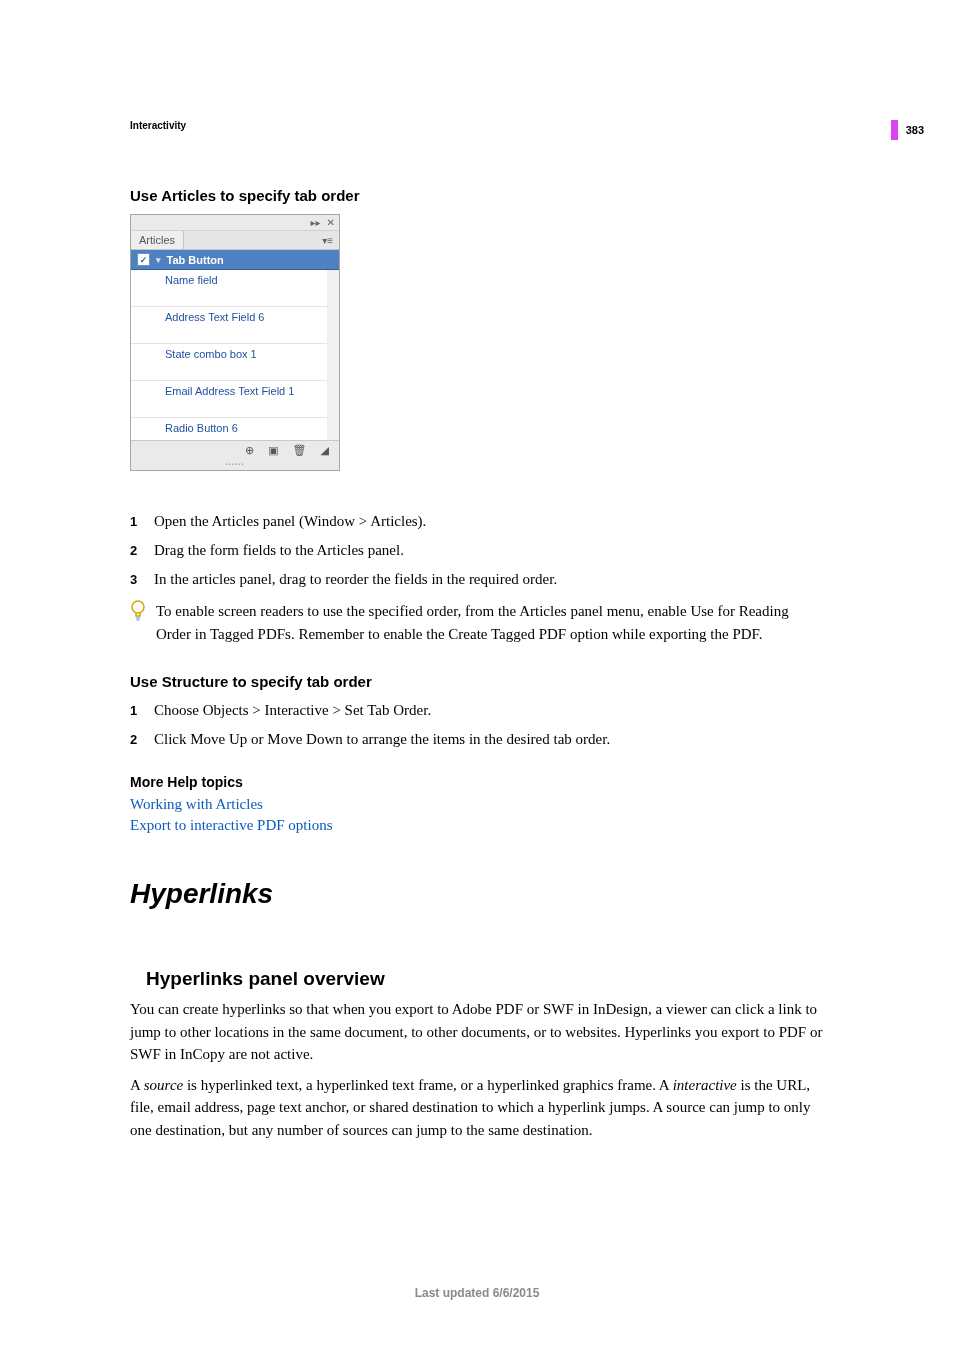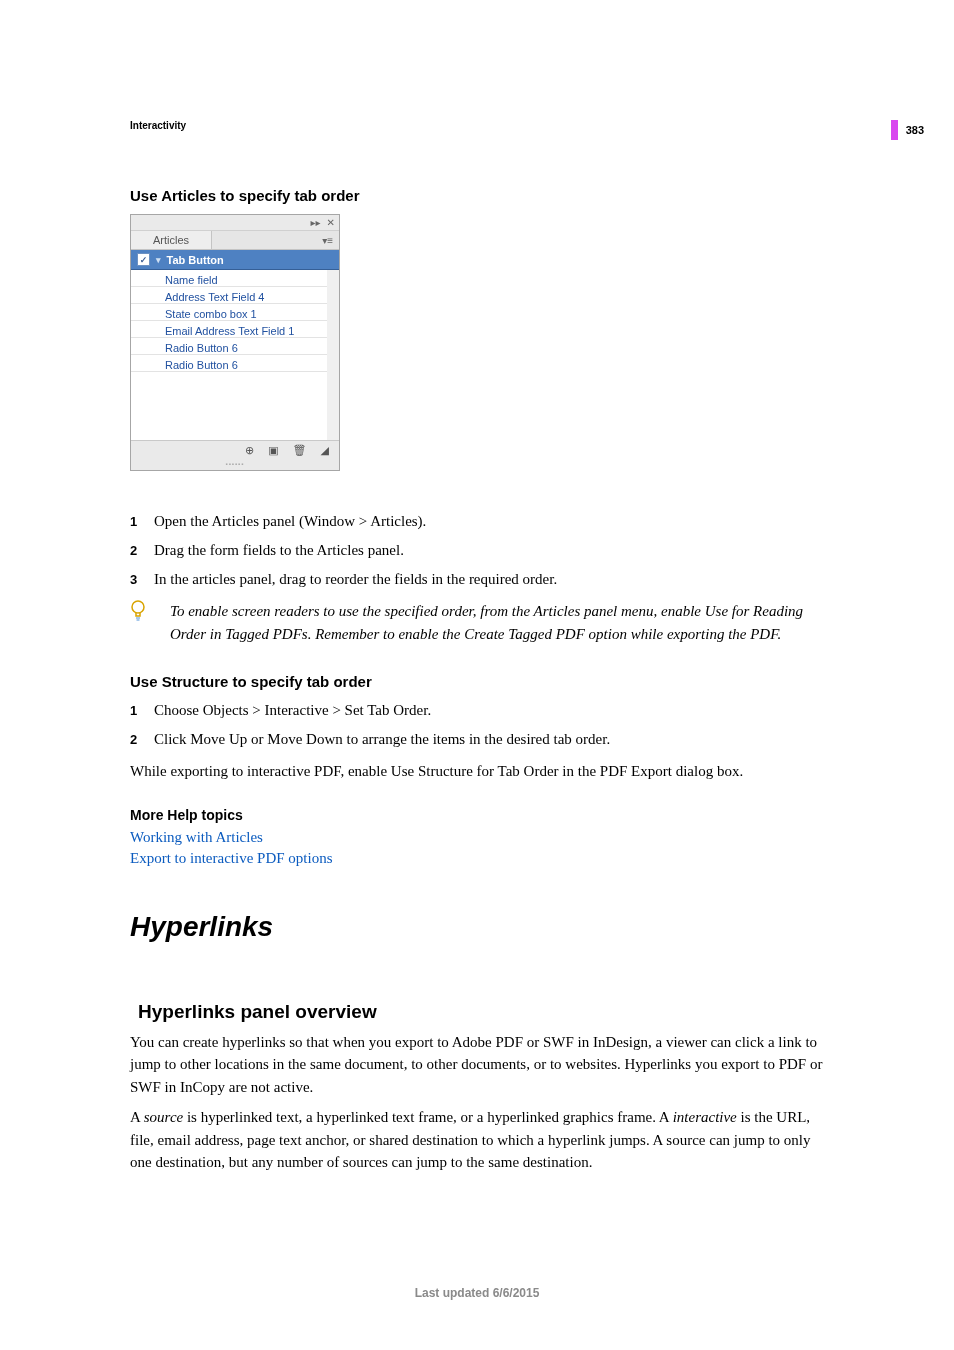--- a/index.html
+++ b/index.html
@@ -60,21 +60,21 @@
   }
   .panel-tabs {
     display: flex;
     justify-content: space-between;
     align-items: center;
     background: #e6e6e6;
     border-bottom: 1px solid #c4c4c4;
   }
   .panel-tab {
     background: #eeeeee;
-    padding: 3px 22px;
+    padding: 3px 8px;
     font-size: 11px;
     color: #555;
     border-right: 1px solid #c4c4c4;
   }
   .panel-menu {
     padding: 0 6px;
     font-size: 10px;
     color: #666;
   }
   .panel-header {
@@ -109,21 +109,21 @@
     position: relative;
     height: 170px;
     overflow: hidden;
   }
   .panel-list {
     list-style: none;
     margin: 0;
     padding: 0;
   }
   .panel-list li {
-    padding: 4px 6px 0 34px;
+    padding: 4px 6px 20px 34px;
     border-bottom: 1px solid #e3e3e3;
     font-size: 11px;
     color: #2151a0;
   }
   .scroll-arrow {
     position: absolute;
     right: -11px;
     width: 11px;
     height: 12px;
     background: #e6e6e6;
@@ -170,23 +170,22 @@
   }
   ol.steps li .num {
     font-family: "Myriad Pro", Arial, Helvetica, sans-serif;
     font-weight: 700;
     font-size: 13px;
     min-width: 12px;
     padding-top: 2px;
   }
   .tip {
     display: flex;
-    gap: 24px;
+    gap: 10px;
     margin: 8px 0 0 0;
-    font-style: italic;
     font-size: 15px;
     line-height: 1.5;
   }
   .tip-icon {
     flex-shrink: 0;
     width: 16px;
     height: 22px;
   }
   .tip-icon svg { display: block; }
   .body-p {
@@ -211,21 +210,21 @@
     font-family: "Myriad Pro", Arial, Helvetica, sans-serif;
     font-weight: 700;
     font-size: 28px;
     margin: 44px 0 0 0;
     font-style: italic;
   }
   h2.sub {
     font-family: "Myriad Pro", Arial, Helvetica, sans-serif;
     font-weight: 700;
     font-size: 19px;
-    margin: 58px 0 6px 8px;
+    margin: 58px 0 6px 16px;
   }
   .body-serif {
     font-size: 15px;
     line-height: 1.5;
     margin: 8px 0;
   }
   .body-serif em { font-style: italic; }
   .footer-date {
     position: absolute;
     bottom: 50px;
@@ -261,21 +260,21 @@
     </div>
     <div class="panel-header">
       <span class="cb">✓</span>
       <span class="tw">▾</span>
       <span>Tab Button</span>
     </div>
     <div class="panel-list-wrap">
       <div class="scroll-arrow scroll-top">▲</div>
       <ul class="panel-list">
         <li>Name field</li>
-        <li>Address Text Field 4</li>
+        <li>Address Text Field 6</li>
         <li>State combo box 1</li>
         <li>Email Address Text Field 1</li>
         <li>Radio Button 6</li>
         <li>Radio Button 6</li>
       </ul>
       <div class="scroll-arrow scroll-bot">▼</div>
     </div>
     <div class="panel-footer">
       <span>⊕</span>
       <span>▣</span>
@@ -320,21 +319,20 @@
     <li>
         <span class="num">1</span>
         <span>Choose Objects &gt; Interactive &gt; Set Tab Order.</span>
       </li>
     <li>
         <span class="num">2</span>
         <span>Click Move Up or Move Down to arrange the items in the desired tab order.</span>
       </li>
   </ol>
 
-  <p class="body-p">While exporting to interactive PDF, enable Use Structure for Tab Order in the PDF Export dialog box.</p>
 
   <div class="more-help">More Help topics</div>
   <a class="link">Working with Articles</a>
   <a class="link">Export to interactive PDF options</a>
 
   <h1 class="major">Hyperlinks</h1>
 
   <h2 class="sub">Hyperlinks panel overview</h2>
 
   <p class="body-serif">You can create hyperlinks so that when you export to Adobe PDF or SWF in InDesign, a viewer can click a link to jump to other locations in the same document, to other documents, or to websites. Hyperlinks you export to PDF or SWF in InCopy are not active.</p>

